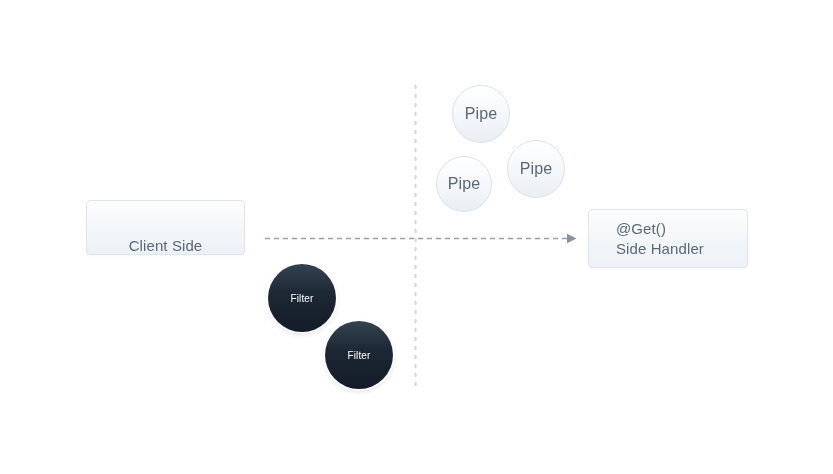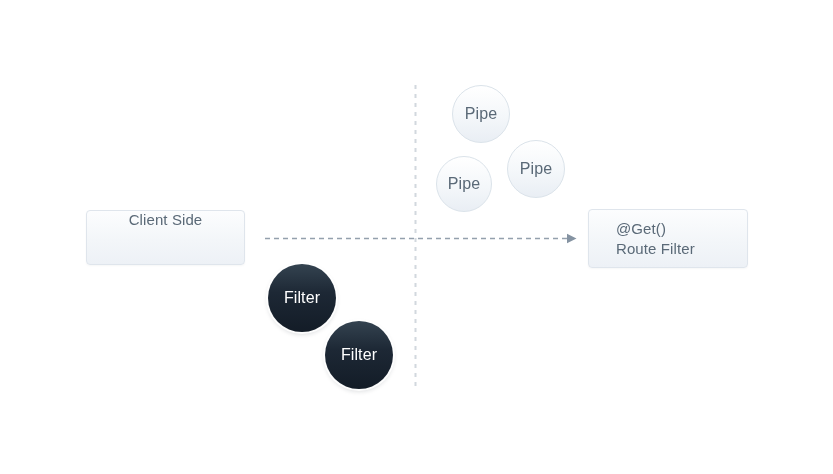--- a/index.html
+++ b/index.html
@@ -30,24 +30,24 @@
     background: linear-gradient(180deg, #fcfdfe 0%, #f3f6f9 55%, #edf1f6 100%);
     border: 1px solid #dfe5ec;
     border-radius: 4px;
     box-shadow: 0 1px 2px rgba(30, 45, 60, 0.04);
     color: #5a6977;
     font-size: 15px;
     font-weight: 500;
     letter-spacing: 0.1px;
   }
   .node-box.client {
-    left: 86px; top: 210px;
+    left: 86px; top: 200px;
     width: 159px; height: 55px;
     display: flex;
-    align-items: flex-start;
+    align-items: flex-end;
     justify-content: center;
   }
   .node-box.route {
     left: 588px; top: 209px;
     width: 160px; height: 59px;
     display: flex;
     flex-direction: column;
     justify-content: center;
     padding-left: 27px;
     line-height: 20px;
@@ -71,21 +71,21 @@
     font-size: 16px;
   }
   .circle.pipe-1 { left: 452px; top: 85px; }
   .circle.pipe-2 { left: 507px; top: 140px; }
   .circle.pipe-3 { left: 436px; top: 156px; width: 56px; height: 56px; }
 
   .circle.filter {
     width: 68px; height: 68px;
     background: linear-gradient(180deg, #344350 0%, #1d2835 42%, #131c27 100%);
     color: #ffffff;
-    font-size: 16px;
+    font-size: 10px;
     box-shadow: 0 0 0 2px rgba(255,255,255,0.9), 0 2px 5px rgba(18, 28, 39, 0.18);
   }
   .circle.filter-1 { left: 268px; top: 264px; }
   .circle.filter-2 { left: 325px; top: 321px; z-index: 2; }
 
   .label { display: inline-block; }
 </style>
 </head>
 <body>
 
@@ -98,21 +98,21 @@
     <line x1="265" y1="238.5" x2="567" y2="238.5" stroke="#94a0ad" stroke-width="1.5" stroke-dasharray="5 4"></line>
     <path d="M567 233.8 L576.5 238.5 L567 243.2 Z" fill="#8593a2"></path>
   </svg>
 
   <div class="node-box client">
     <span class="label">Client Side</span>
   </div>
 
   <div class="node-box route">
     <span class="label">@Get()</span>
-    <span class="label">Route Filter</span>
+    <span class="label">Side Handler</span>
   </div>
 
   <div class="circle pipe pipe-1">
     <span class="label">Pipe</span>
   </div>
   <div class="circle pipe pipe-2">
     <span class="label">Pipe</span>
   </div>
   <div class="circle pipe pipe-3">
     <span class="label">Pipe</span>

